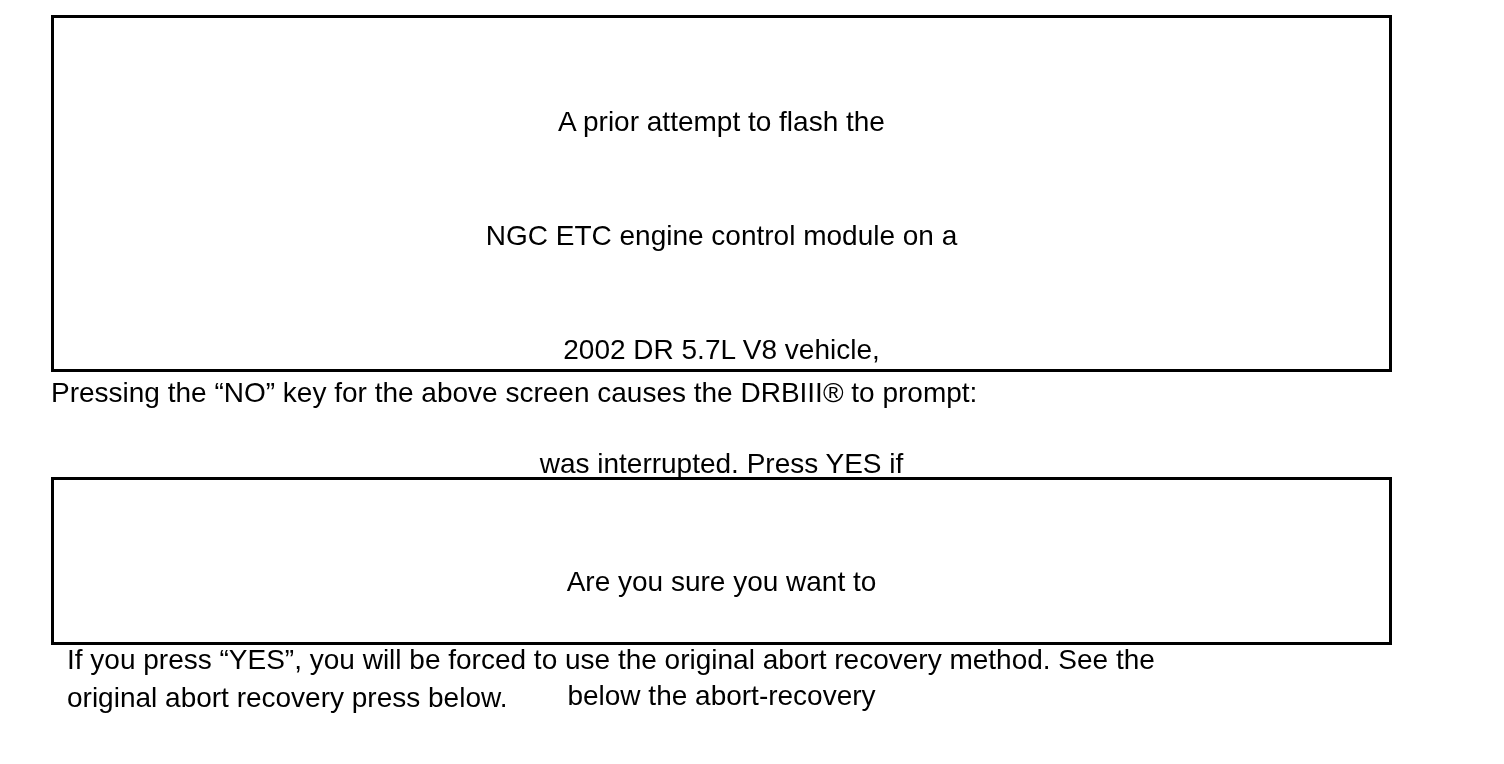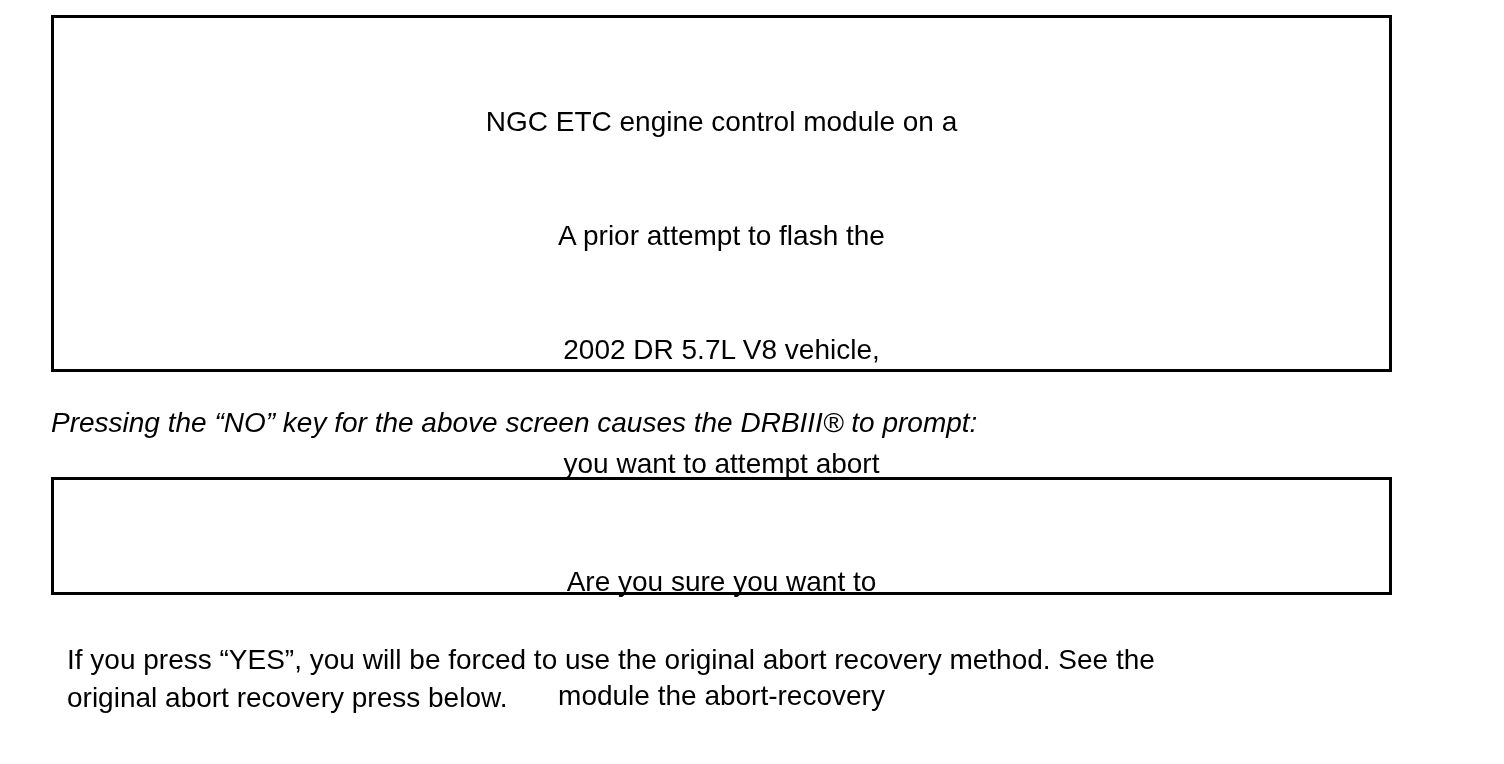--- a/index.html
+++ b/index.html
@@ -34,21 +34,21 @@
     box-sizing: border-box;
     border: 3px solid #000000;
     background: #ffffff;
   }
   #screen-box-1 {
     top: 15px;
     height: 357px;           
   }
   #screen-box-2 {
     top: 477px;
-    height: 118px;           
+    height: 168px;           
   }
 
   .screen-lines {
     text-align: center;
     font-size: 28px;
     line-height: 38px;
     letter-spacing: 0;
     white-space: pre;
   }
   #screen-box-1 .screen-lines {
@@ -64,57 +64,57 @@
   
   .body-para {
     position: absolute;
     left: 51px;
     width: 1340px;
     font-size: 28px;
     line-height: 38px;
     text-align: left;
   }
   #para-after-box-1 {
-    top: 404px;
-    font-style: italic;
+    top: 374px;
   }
   #para-after-box-2 {
     top: 641px;
     margin-left: 16px;
   }
   .para-line {
     display: block;
     white-space: pre;
   }
 </style>
 </head>
 <body>
 
 <div class="page">
 
   <div class="screen-box" id="screen-box-1">
     <div class="screen-lines">
+      <span class="screen-line">A prior attempt to flash the</span>
       <span class="screen-line">NGC ETC engine control module on a</span>
-      <span class="screen-line">A prior attempt to flash the</span>
       <span class="screen-line">2002 DR 5.7L V8 vehicle,</span>
+      <span class="screen-line">was interrupted. Press YES if</span>
       <span class="screen-line">you want to attempt abort</span>
       
       
       
     </div>
   </div>
 
   <div class="body-para" id="para-after-box-1">
     <span class="para-line">Pressing the “NO” key for the above screen causes the DRBIII® to prompt:</span>
   </div>
 
   <div class="screen-box" id="screen-box-2">
     <div class="screen-lines">
       <span class="screen-line">Are you sure you want to</span>
-      <span class="screen-line">module the abort-recovery</span>
+      <span class="screen-line">below the abort-recovery</span>
       
       
     </div>
   </div>
 
   <div class="body-para" id="para-after-box-2">
     <span class="para-line">If you press “YES”, you will be forced to use the original abort recovery method. See the</span>
     <span class="para-line">original abort recovery press below.</span>
   </div>
 

